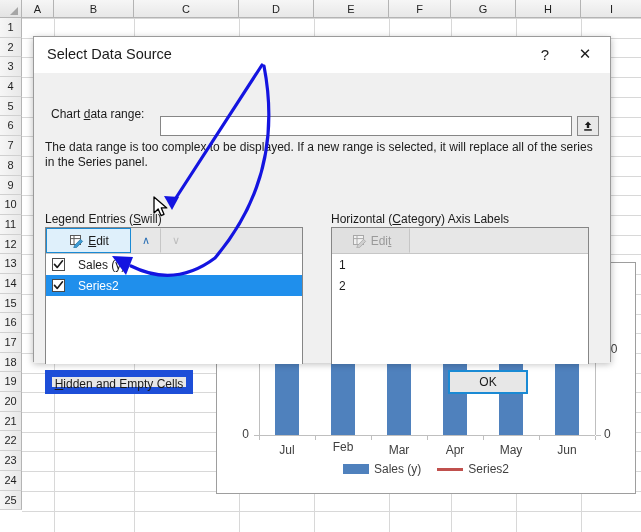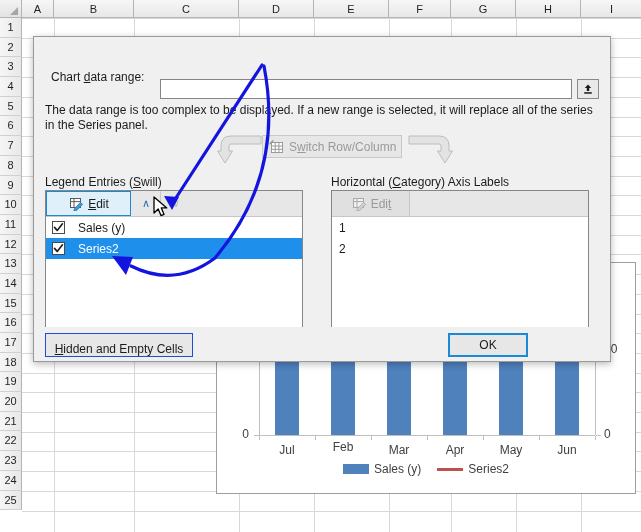--- a/index.html
+++ b/index.html
@@ -170,22 +170,22 @@
   }
   .chk svg{display:block;}
   .axis-row{
     position:relative;height:21px;display:flex;align-items:center;
     padding-left:7px;font-size:12px;color:#1b1b1b;cursor:default;
   }
 
   
   #hidden-cells-btn{
     position:absolute;left:11px;top:296px;width:148px;height:24px;
-    background:#e7e7e7;border:1px solid #1d4ed8;box-sizing:border-box;
-    display:flex;align-items:flex-end;justify-content:center;
+    background:#e7e7e7;border:7px solid #1d4ed8;box-sizing:border-box;
+    display:flex;align-items:flex-start;justify-content:center;
     font-size:12px;color:#1b1b1b;cursor:default;
   }
   #ok-btn{
     position:absolute;left:414px;top:296px;width:80px;height:24px;
     background:#e7e7e7;border:2px solid #1a8ad4;box-sizing:border-box;
     display:flex;align-items:center;justify-content:center;
     font-size:12px;color:#1b1b1b;cursor:default;
   }
   #cancel-btn{
     position:absolute;left:500px;top:296px;width:80px;height:24px;
@@ -325,57 +325,41 @@
         <div class="lg-item">
           <span class="lg-swatch-line" style="background: rgb(192, 80, 77);"></span>
           <span>Series2</span>
         </div>
       </div>
   </div>
 </div>
 
 <div id="dialog">
 
+  <div class="dlg-title-bar">
+    <div class="dlg-title">Select Data Source</div>
+    <div class="tb-btn tb-help">?</div>
+    <div class="tb-btn tb-close">✕</div>
+  </div>
 
   <div class="dlg-body">
 
     <div class="lbl" id="range-label"><span>Chart </span><u>d</u><span>ata range:</span></div>
 
     <input id="range-input" type="text" value="" style="">
 
     <div id="range-picker">
       <svg width="12" height="12" viewBox="0 0 12 12" aria-hidden="true">
         <path d="M6 1.5 L9.2 5 L7.2 5 L7.2 8 L4.8 8 L4.8 5 L2.8 5 Z" fill="#1b1b1b"></path>
         <rect x="2.2" y="9.2" width="7.6" height="1.5" fill="#1b1b1b"></rect>
       </svg>
     </div>
 
     <div class="lbl" id="warn-text">The data range is too complex to be displayed. If a new range is selected, it will replace all of the series in the Series panel.</div>
 
-    <div id="switch-row">
-      <svg class="arrow-deco" style="left:0;top:0;" width="48" height="32" viewBox="0 0 48 32">
-        <path d="M44 3 L14 3 Q4 3 4 13 L4 18 L0.5 18 L8 30 L15.5 18 L12 18 L12 13 Q12 11 14 11 L44 11 Z" fill="#e3e3e3" stroke="#bcbcbc" stroke-width="1"></path>
-      </svg>
-
-      <div id="switch-btn">
-        <svg width="15" height="15" viewBox="0 0 15 15">
-          <rect x="2.5" y="3.5" width="11" height="10" fill="#fff" stroke="#9a9a9a" stroke-width="1"></rect>
-          <line x1="2.5" y1="7" x2="13.5" y2="7" stroke="#9a9a9a" stroke-width="1"></line>
-          <line x1="2.5" y1="10.3" x2="13.5" y2="10.3" stroke="#9a9a9a" stroke-width="1"></line>
-          <line x1="6.2" y1="3.5" x2="6.2" y2="13.5" stroke="#9a9a9a" stroke-width="1"></line>
-          <line x1="9.9" y1="3.5" x2="9.9" y2="13.5" stroke="#9a9a9a" stroke-width="1"></line>
-          <path d="M0.5 4 L4.5 0.5 L4.5 2.5 L0.5 6 Z" fill="#9a9a9a"></path>
-        </svg>
-        <span><span>S</span><u>w</u><span>itch Row/Column</span></span>
-      </div>
-
-      <svg class="arrow-deco" style="left:188px;top:0;" width="48" height="32" viewBox="0 0 48 32">
-        <path d="M4 3 L34 3 Q44 3 44 13 L44 18 L47.5 18 L40 30 L32.5 18 L36 18 L36 13 Q36 11 34 11 L4 11 Z" fill="#e3e3e3" stroke="#bcbcbc" stroke-width="1"></path>
-      </svg>
-    </div>
 
     <div class="lbl" id="legend-hdr"><span>Legend Entries (</span><u>S</u><span>will)</span></div>
     <div class="lbl" id="axis-hdr"><span>Horizontal (</span><u>C</u><span>ategory) Axis Labels</span></div>
 
     <div id="legend-pane">
       <div class="pane-toolbar">
 
 
         <div class="tbtn hovered" style="width:85px;">
           <svg width="16" height="15" viewBox="0 0 16 15">

